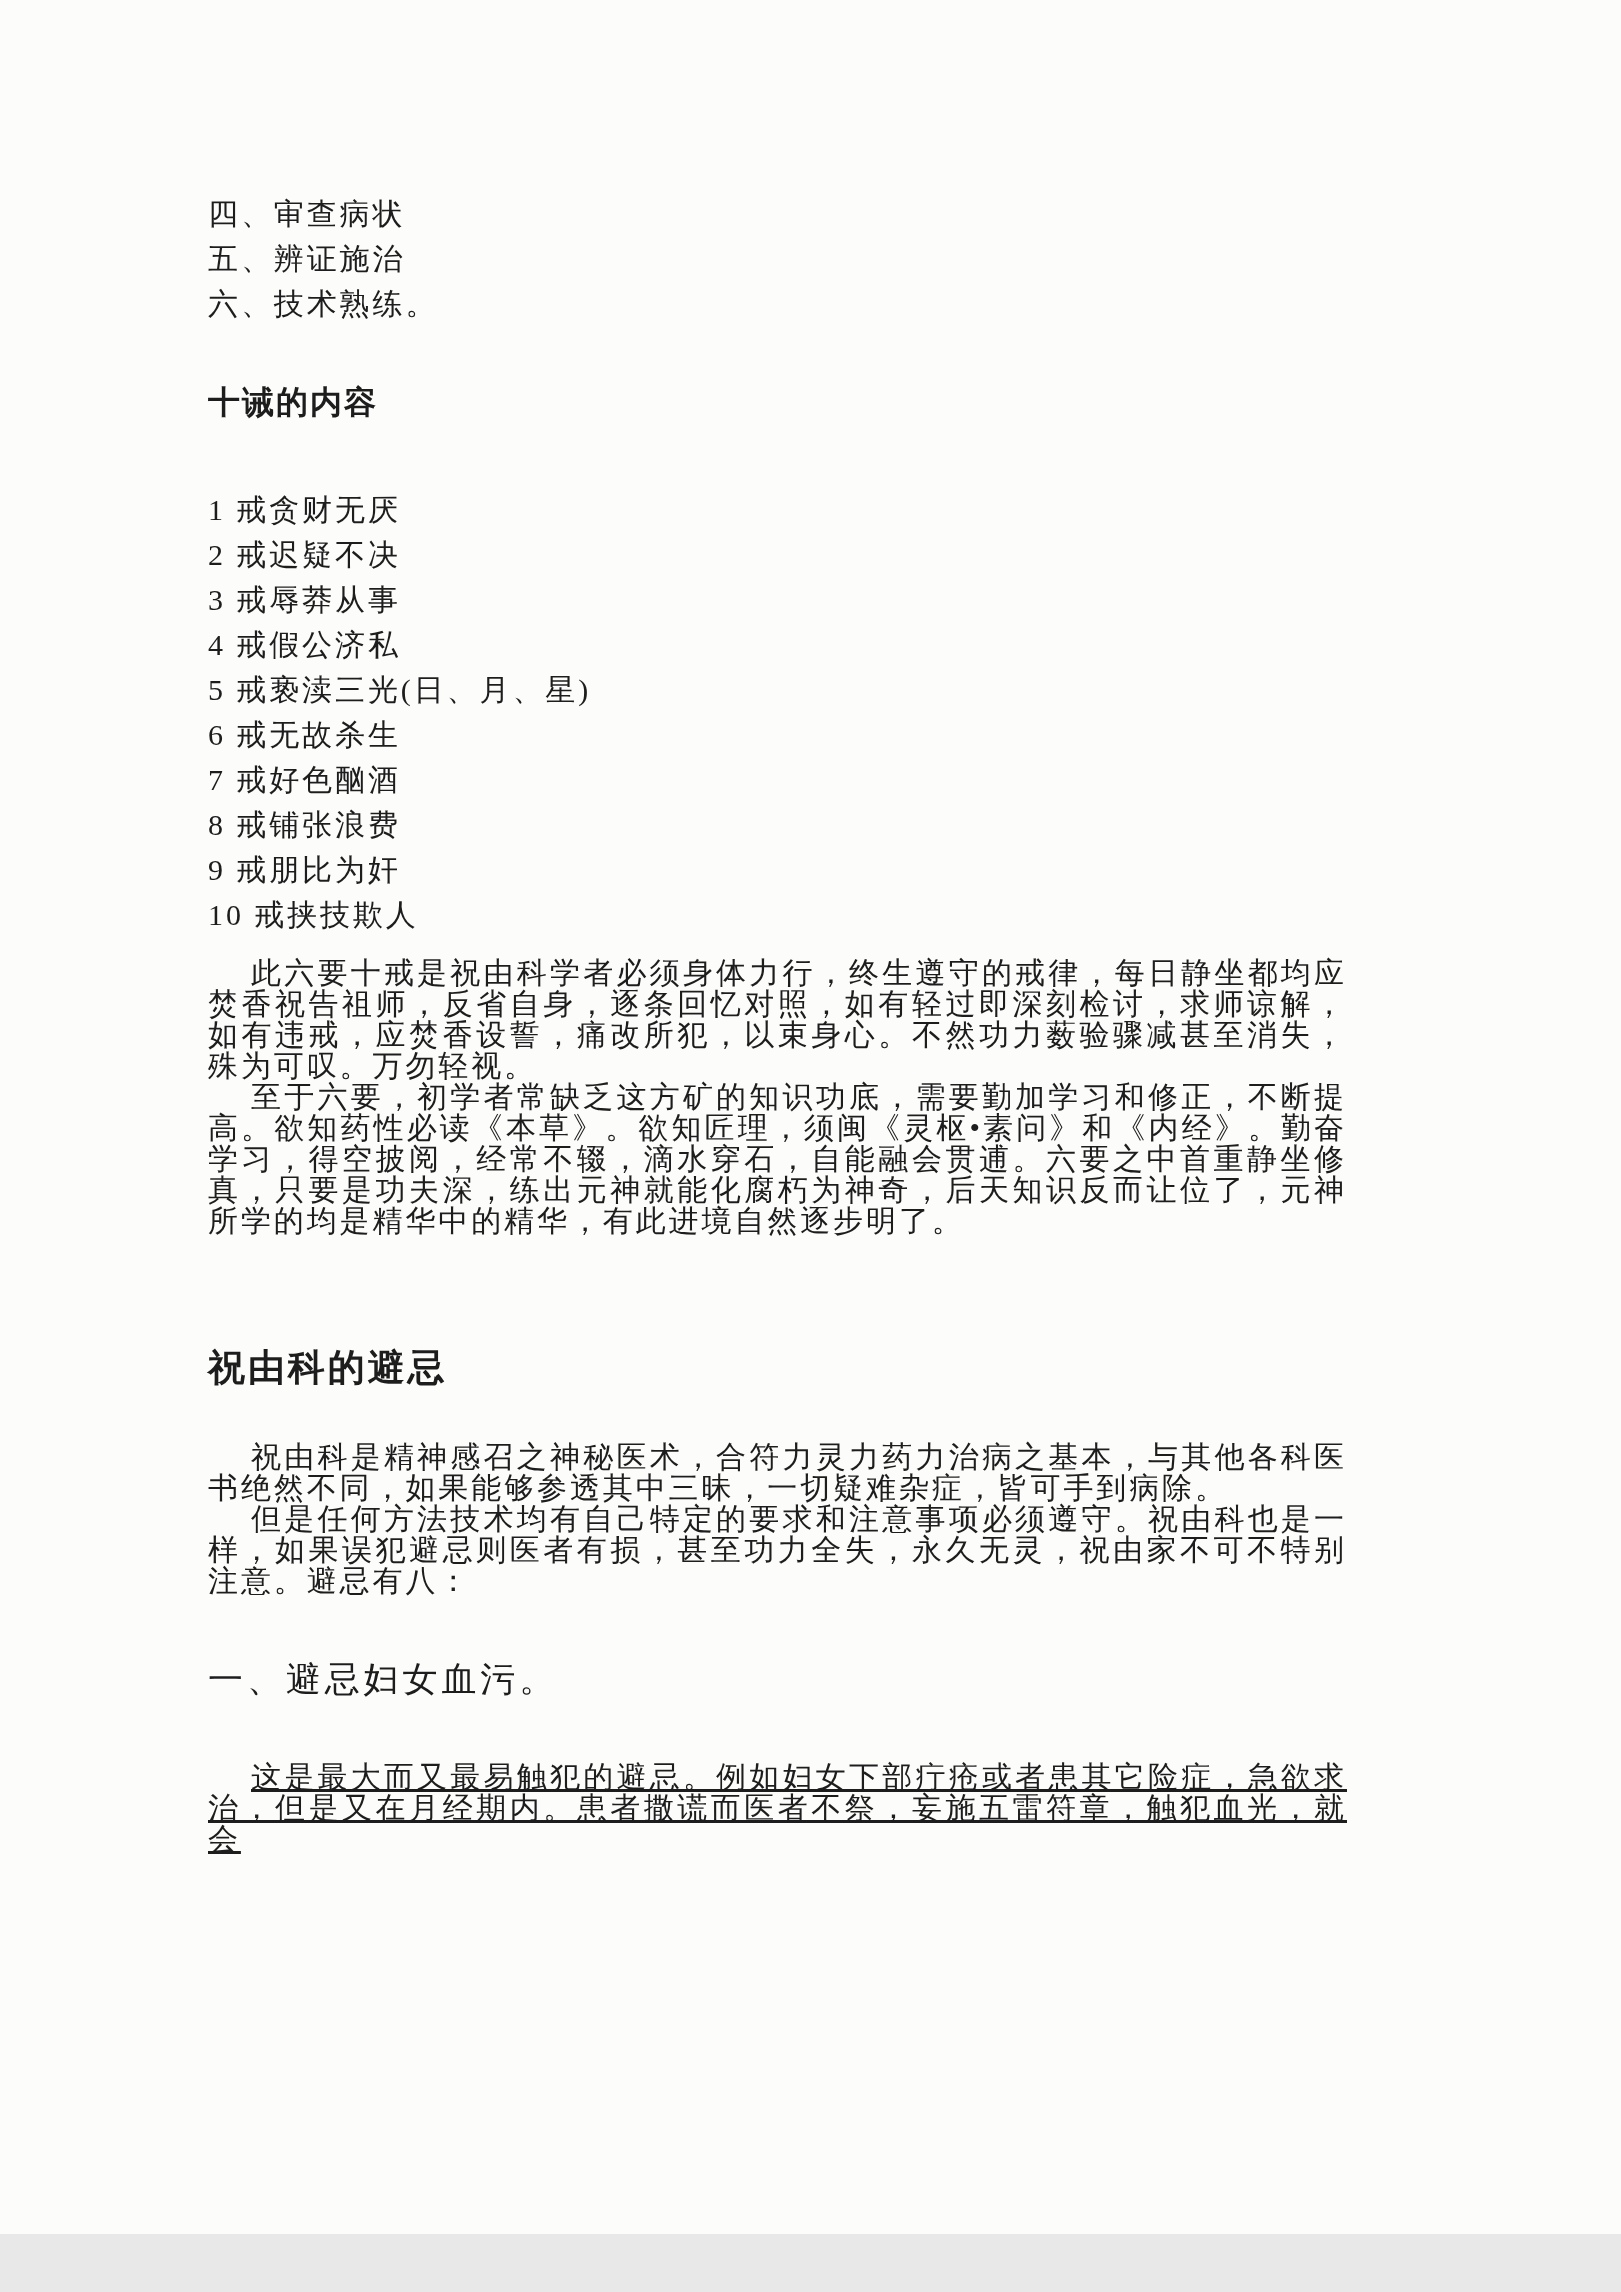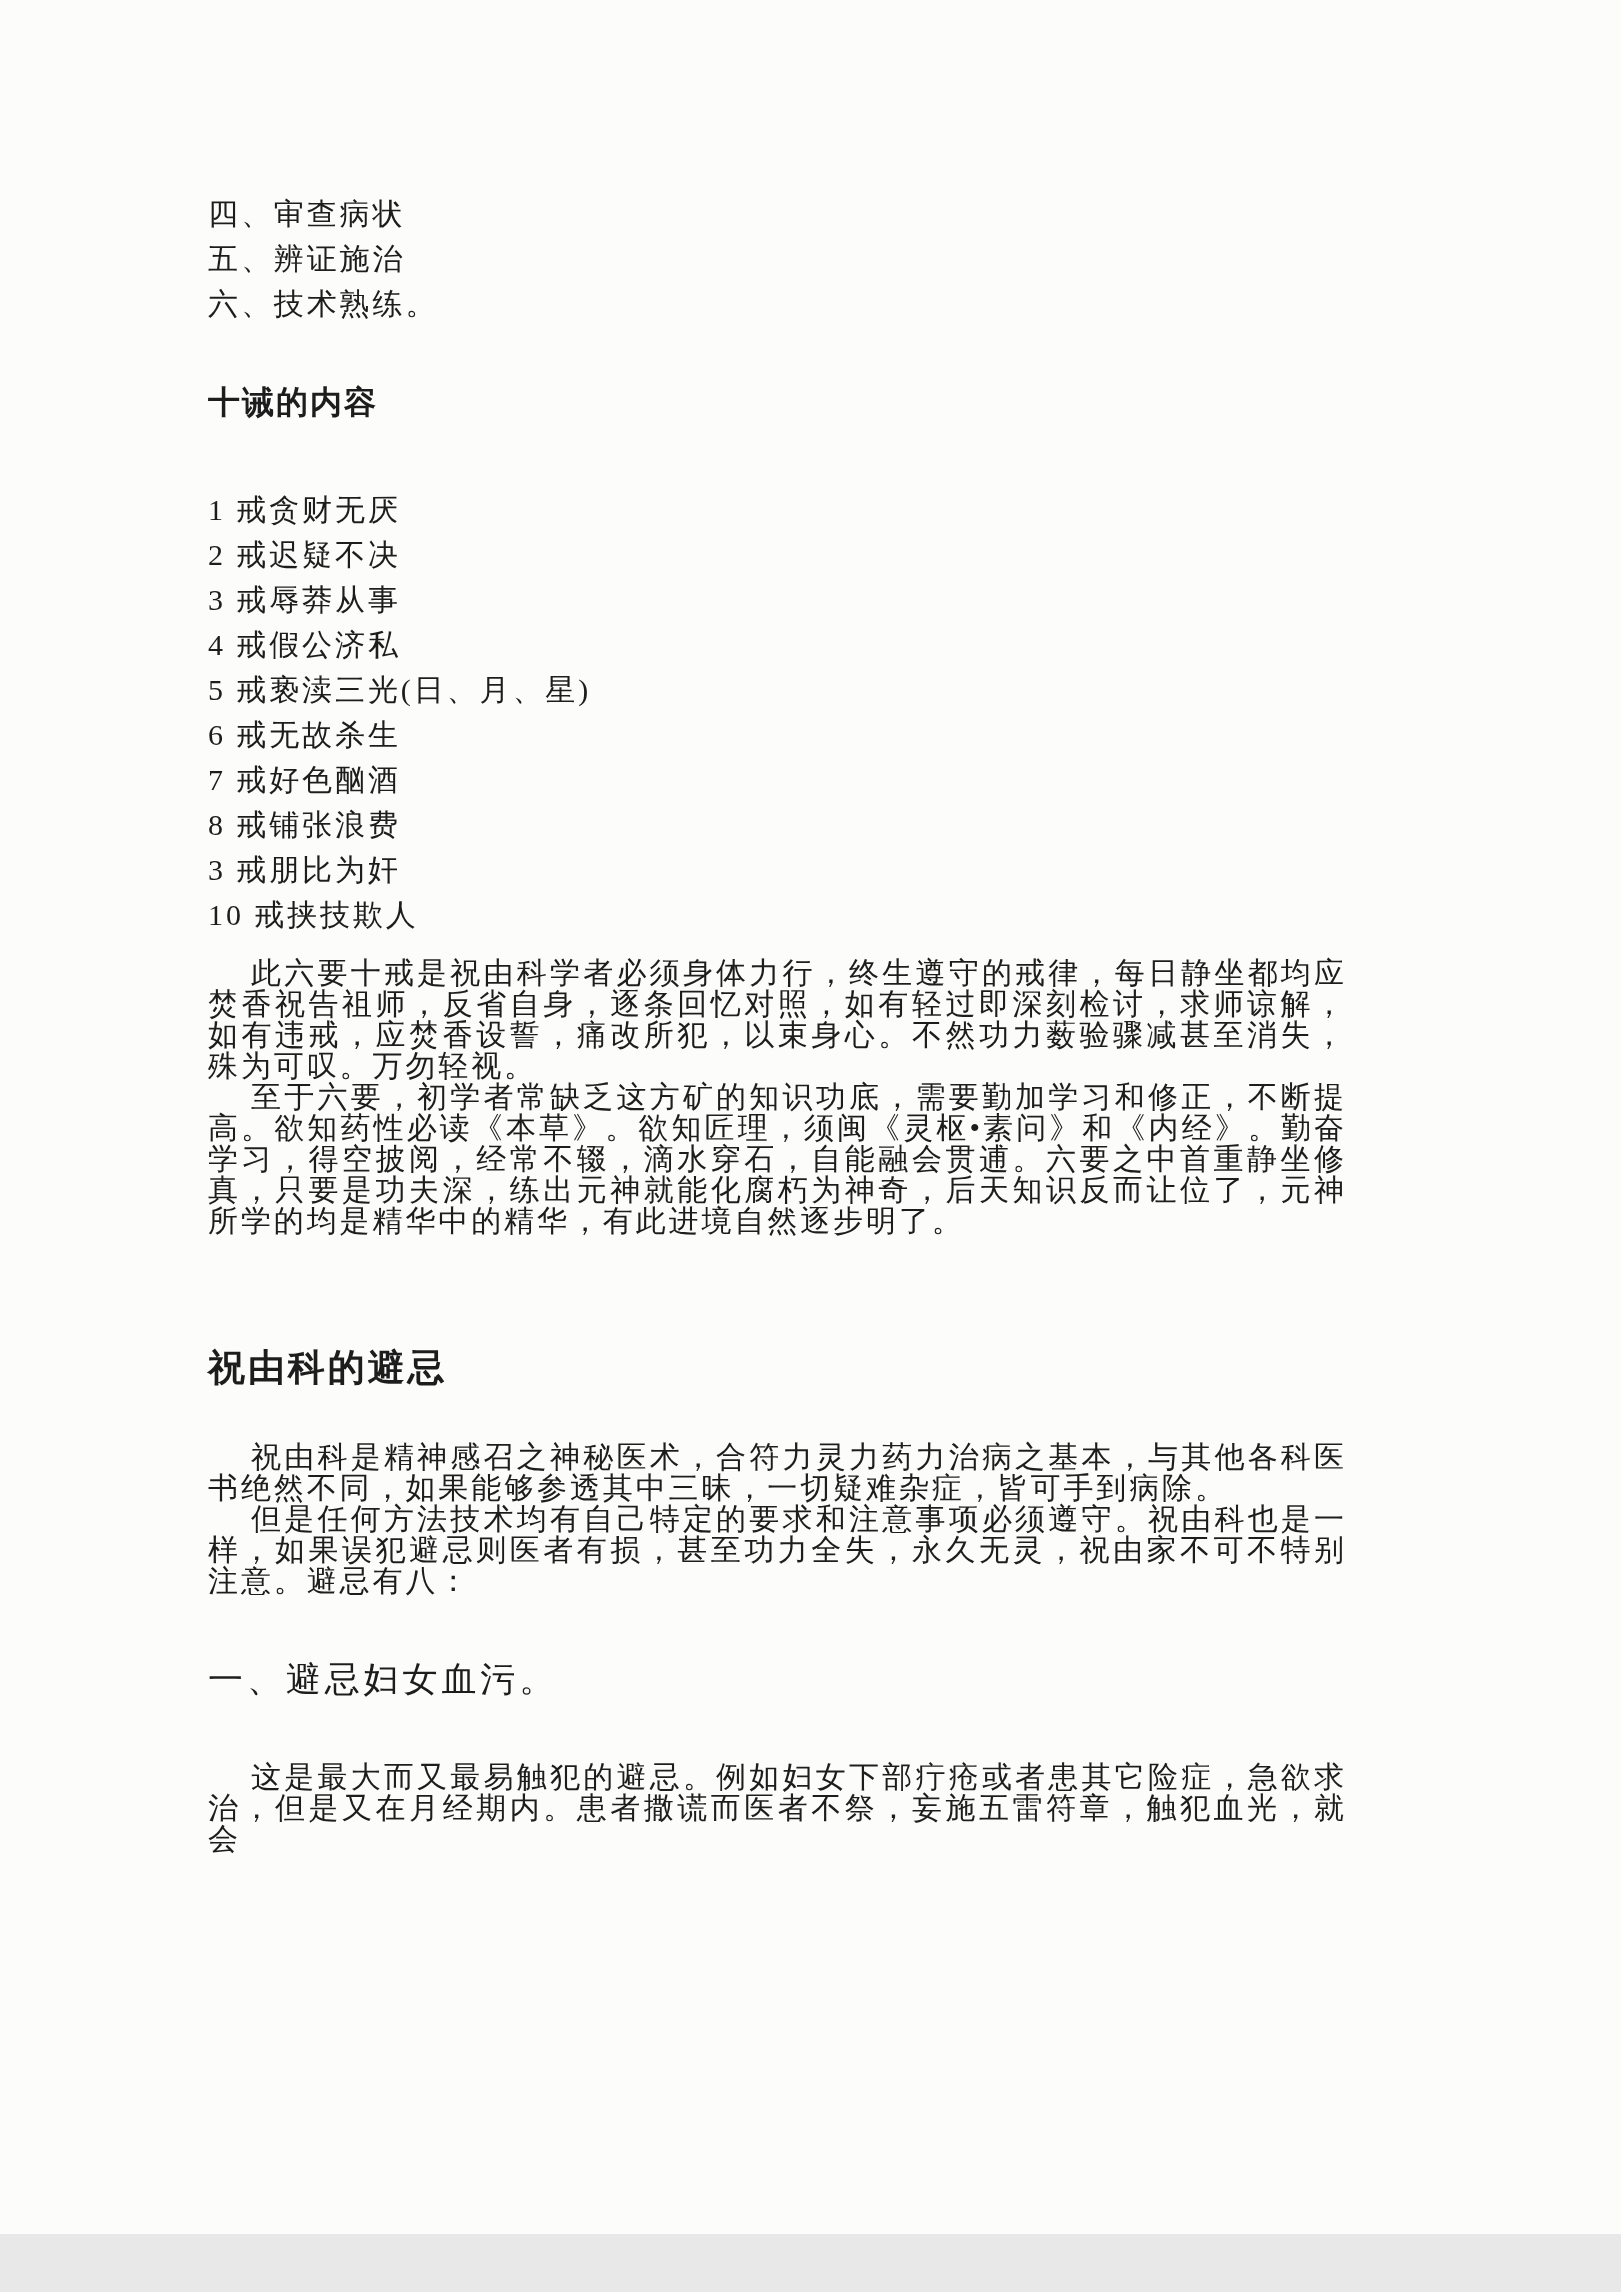--- a/index.html
+++ b/index.html
@@ -60,21 +60,21 @@
   }
   .para-block-2{margin-top:48px;}
   h3.sub-heading{
     font-family:"Liberation Sans","DejaVu Sans",sans-serif;
     font-weight:normal;
     font-size:35px;
     line-height:49px;
     letter-spacing:3.9px;
     margin:58px 0 0 0;
   }
-  .para-block-3{margin-top:58px;}
+  .para-block-3{margin-top:58px;text-decoration:underline;}
 </style>
 </head>
 <body>
 
 <div class="page">
 
   <div class="list-six">
     <div class="plain-line">四、审查病状</div>
     <div class="plain-line">五、辨证施治</div>
     <div class="plain-line">六、技术熟练。</div>
@@ -84,21 +84,21 @@
 
   <div class="list-ten">
     <div class="plain-line">1 戒贪财无厌</div>
     <div class="plain-line">2 戒迟疑不决</div>
     <div class="plain-line">3 戒辱莽从事</div>
     <div class="plain-line">4 戒假公济私</div>
     <div class="plain-line">5 戒亵渎三光(日、月、星)</div>
     <div class="plain-line">6 戒无故杀生</div>
     <div class="plain-line">7 戒好色酗酒</div>
     <div class="plain-line">8 戒铺张浪费</div>
-    <div class="plain-line">3 戒朋比为奸</div>
+    <div class="plain-line">9 戒朋比为奸</div>
     <div class="plain-line">10 戒挟技欺人</div>
   </div>
 
   <div class="body-text para-block-1">
     <p class="para">此六要十戒是祝由科学者必须身体力行，终生遵守的戒律，每日静坐都均应焚香祝告祖师，反省自身，逐条回忆对照，如有轻过即深刻检讨，求师谅解，如有违戒，应焚香设誓，痛改所犯，以束身心。不然功力薮验骤减甚至消失，殊为可叹。万勿轻视。</p>
     <p class="para">至于六要，初学者常缺乏这方矿的知识功底，需要勤加学习和修正，不断提高。欲知药性必读《本草》。欲知匠理，须闽《灵枢•素问》和《内经》。勤奋学习，得空披阅，经常不辍，滴水穿石，自能融会贯逋。六要之中首重静坐修真，只要是功夫深，练出元神就能化腐朽为神奇，后天知识反而让位了，元神所学的均是精华中的精华，有此进境自然逐步明了。</p>
   </div>
 
   <h1 class="chapter-heading">祝由科的避忌</h1>
 

